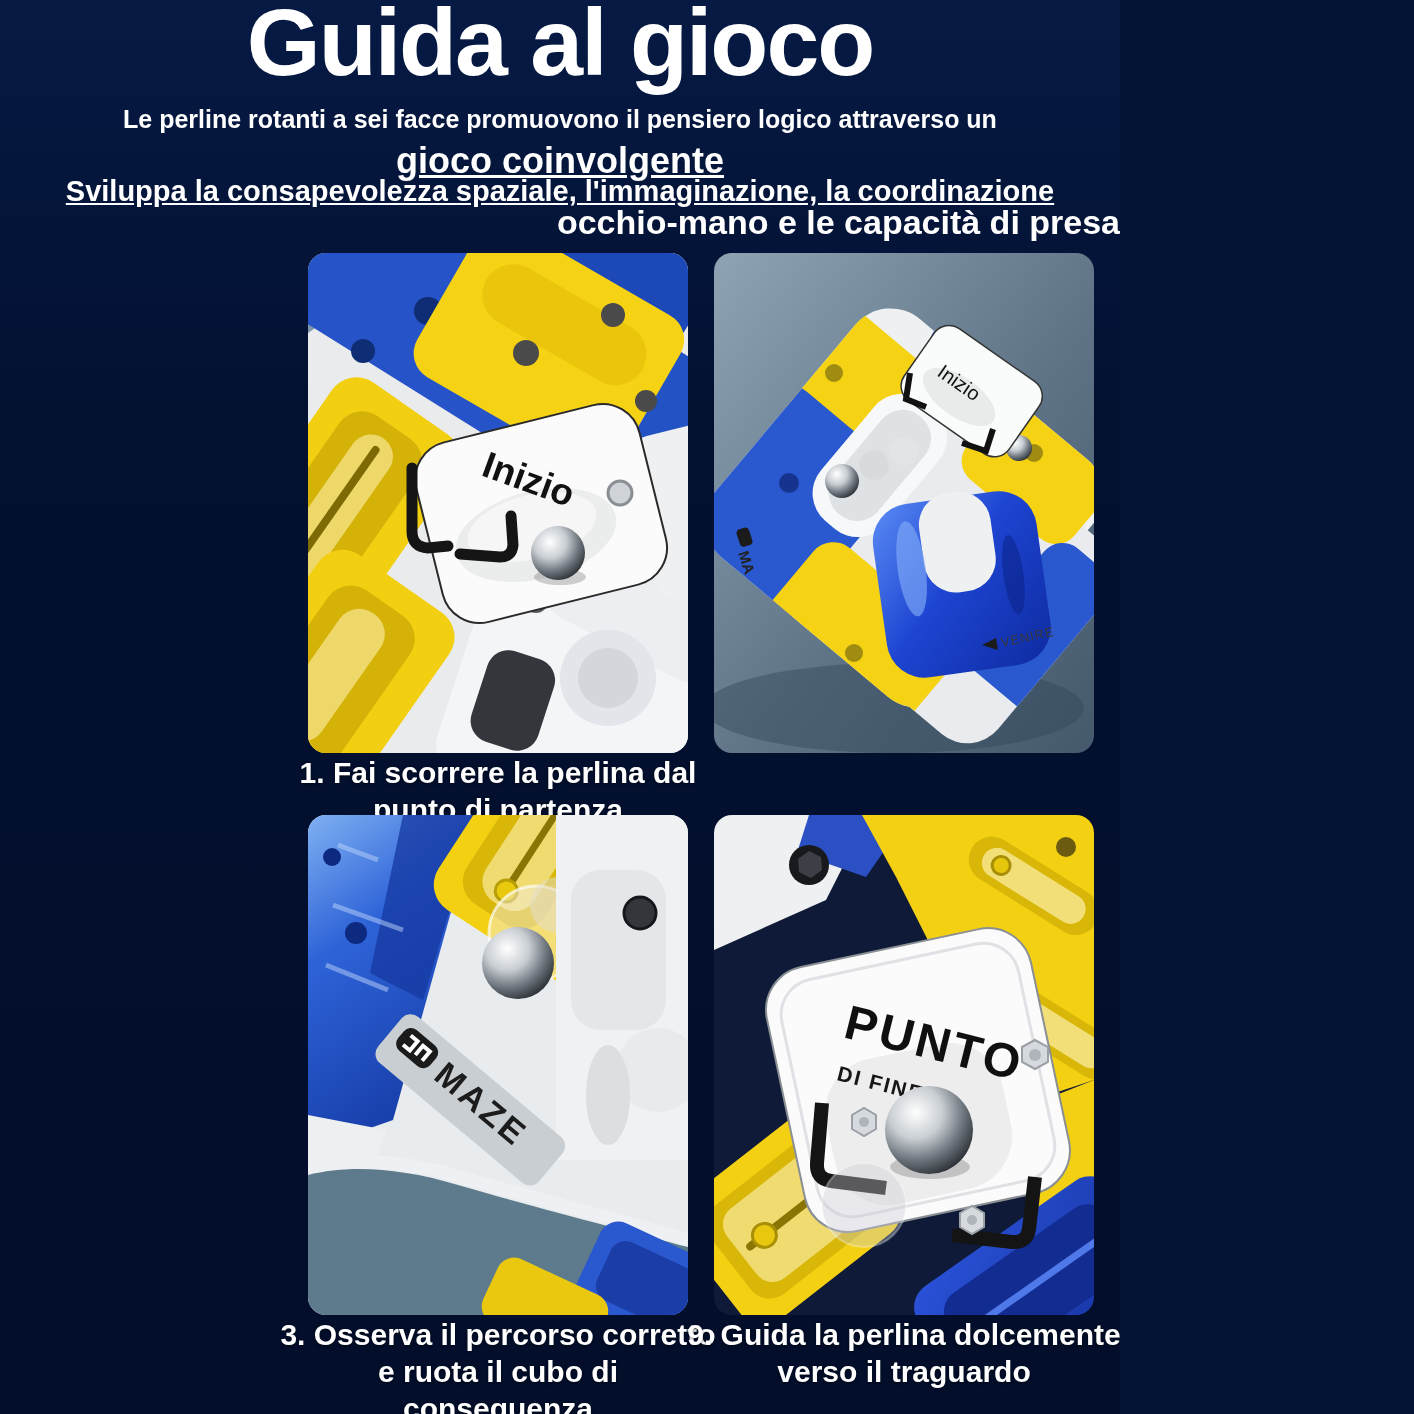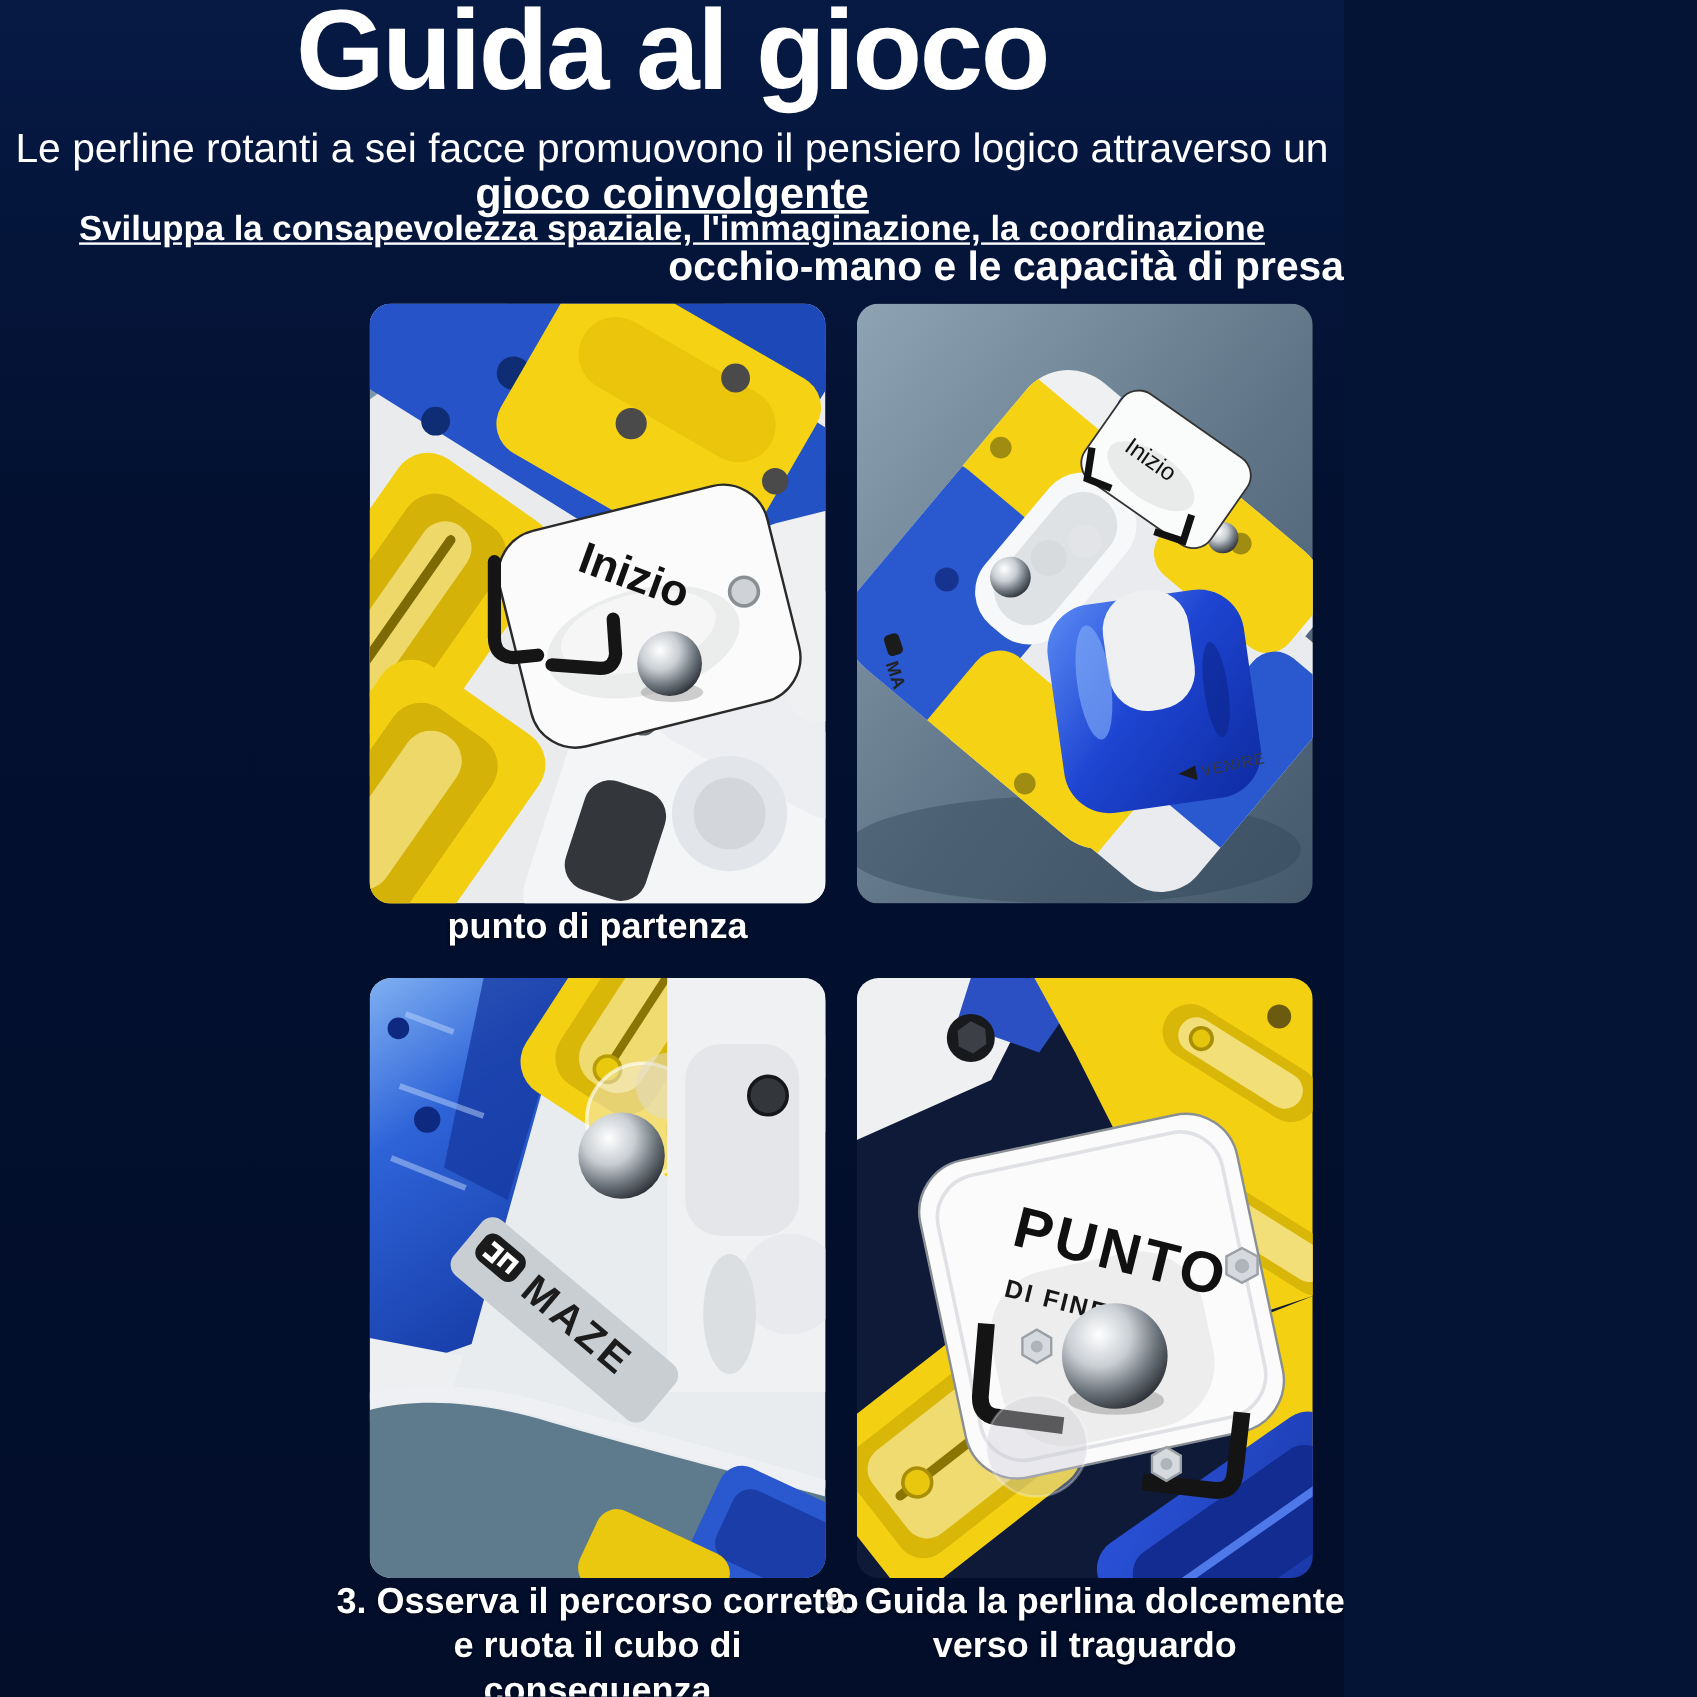--- a/index.html
+++ b/index.html
@@ -1,21 +1,21 @@
 <!DOCTYPE html>
 <html><head>
 <meta charset="utf-8">
 <style>
   html,body{margin:0;padding:0;background:#041434;}
   .page{position:relative;width:1120px;height:1414px;overflow:hidden;
         background:linear-gradient(180deg,#061a44 0%,#031030 30%,#020e2a 100%);
         font-family:"Liberation Sans",sans-serif;color:#fff;}
   .t{position:absolute;width:100%;text-align:center;margin:0;color:#fff;}
   .title{top:-10px;font-size:95px;font-weight:600;letter-spacing:-2px;line-height:1.1;}
-  .sub1{top:105px;font-size:34px;font-weight:400;}
+  .sub1{top:105px;font-size:25px;font-weight:700;}
   .sub2{top:140px;font-size:36px;font-weight:700;text-decoration:underline;}
   .sub3{top:175px;font-size:29px;font-weight:700;text-decoration:underline;}
   .sub4{top:203px;font-size:34px;font-weight:700;text-align:right;}
   .step{position:absolute;width:380px;height:560px;margin:0;}
   .photo{position:absolute;left:0;top:0;width:380px;height:500px;border-radius:18px;
          overflow:hidden;background:#0e1a38;}
   .photo svg{display:block;width:380px;height:500px;}
   .cap{position:absolute;top:501px;left:50%;transform:translateX(-50%);width:480px;
        text-align:center;font-size:30px;font-weight:700;line-height:37px;color:#fff;
        text-shadow:0 1px 3px rgba(0,0,0,.55);}
@@ -96,20 +96,21 @@
           <text x="172" y="222" transform="rotate(20 172 222)" font-size="37" font-weight="bold" fill="#111">Inizio</text>
           <path d="M104,215 L104,278 Q104,294 120,295 L140,293" stroke="#151515" stroke-width="11" fill="none" stroke-linecap="round"></path>
           <path d="M152,301 L192,304 Q204,304 205,292 L203,263" stroke="#151515" stroke-width="11" fill="none" stroke-linecap="round"></path>
           <circle cx="312" cy="240" r="12" fill="#cfd3d7" stroke="#8a8f94" stroke-width="3"></circle>
           <ellipse cx="252" cy="324" rx="26" ry="8" fill="rgba(0,0,0,.18)"></ellipse>
           <circle cx="250" cy="300" r="27" fill="url(#met1)"></circle>
         </g>
       </svg>
     </div>
     <figcaption class="cap">
+      <div>1. Fai scorrere la perlina dal</div>
       <div>punto di partenza</div>
     </figcaption>
   </figure>
 
   <figure class="step" id="step2">
     <div class="photo">
       <svg viewBox="0 0 380 500">
         <defs>
           <linearGradient id="s2bg" x1="0" y1="0" x2="1" y2="1">
             <stop offset="0%" stop-color="#8ea3b3"></stop>

